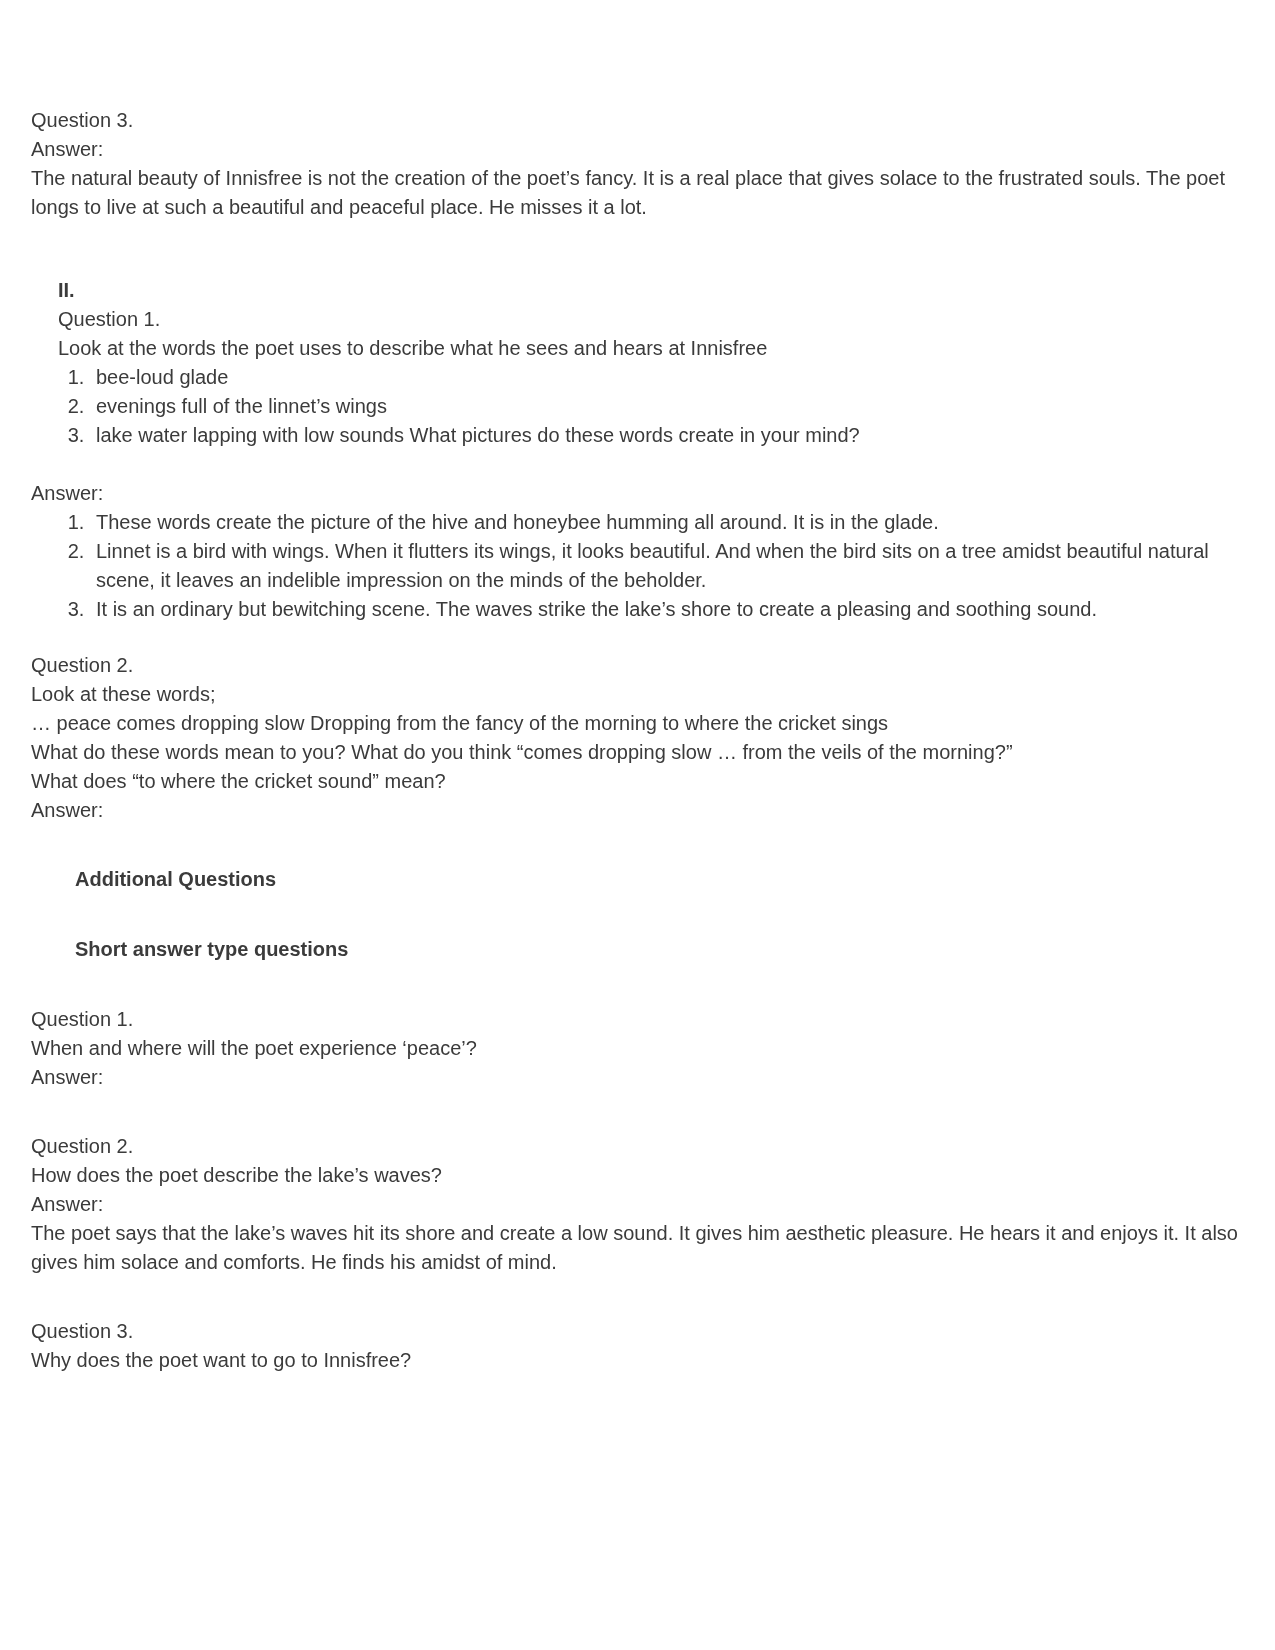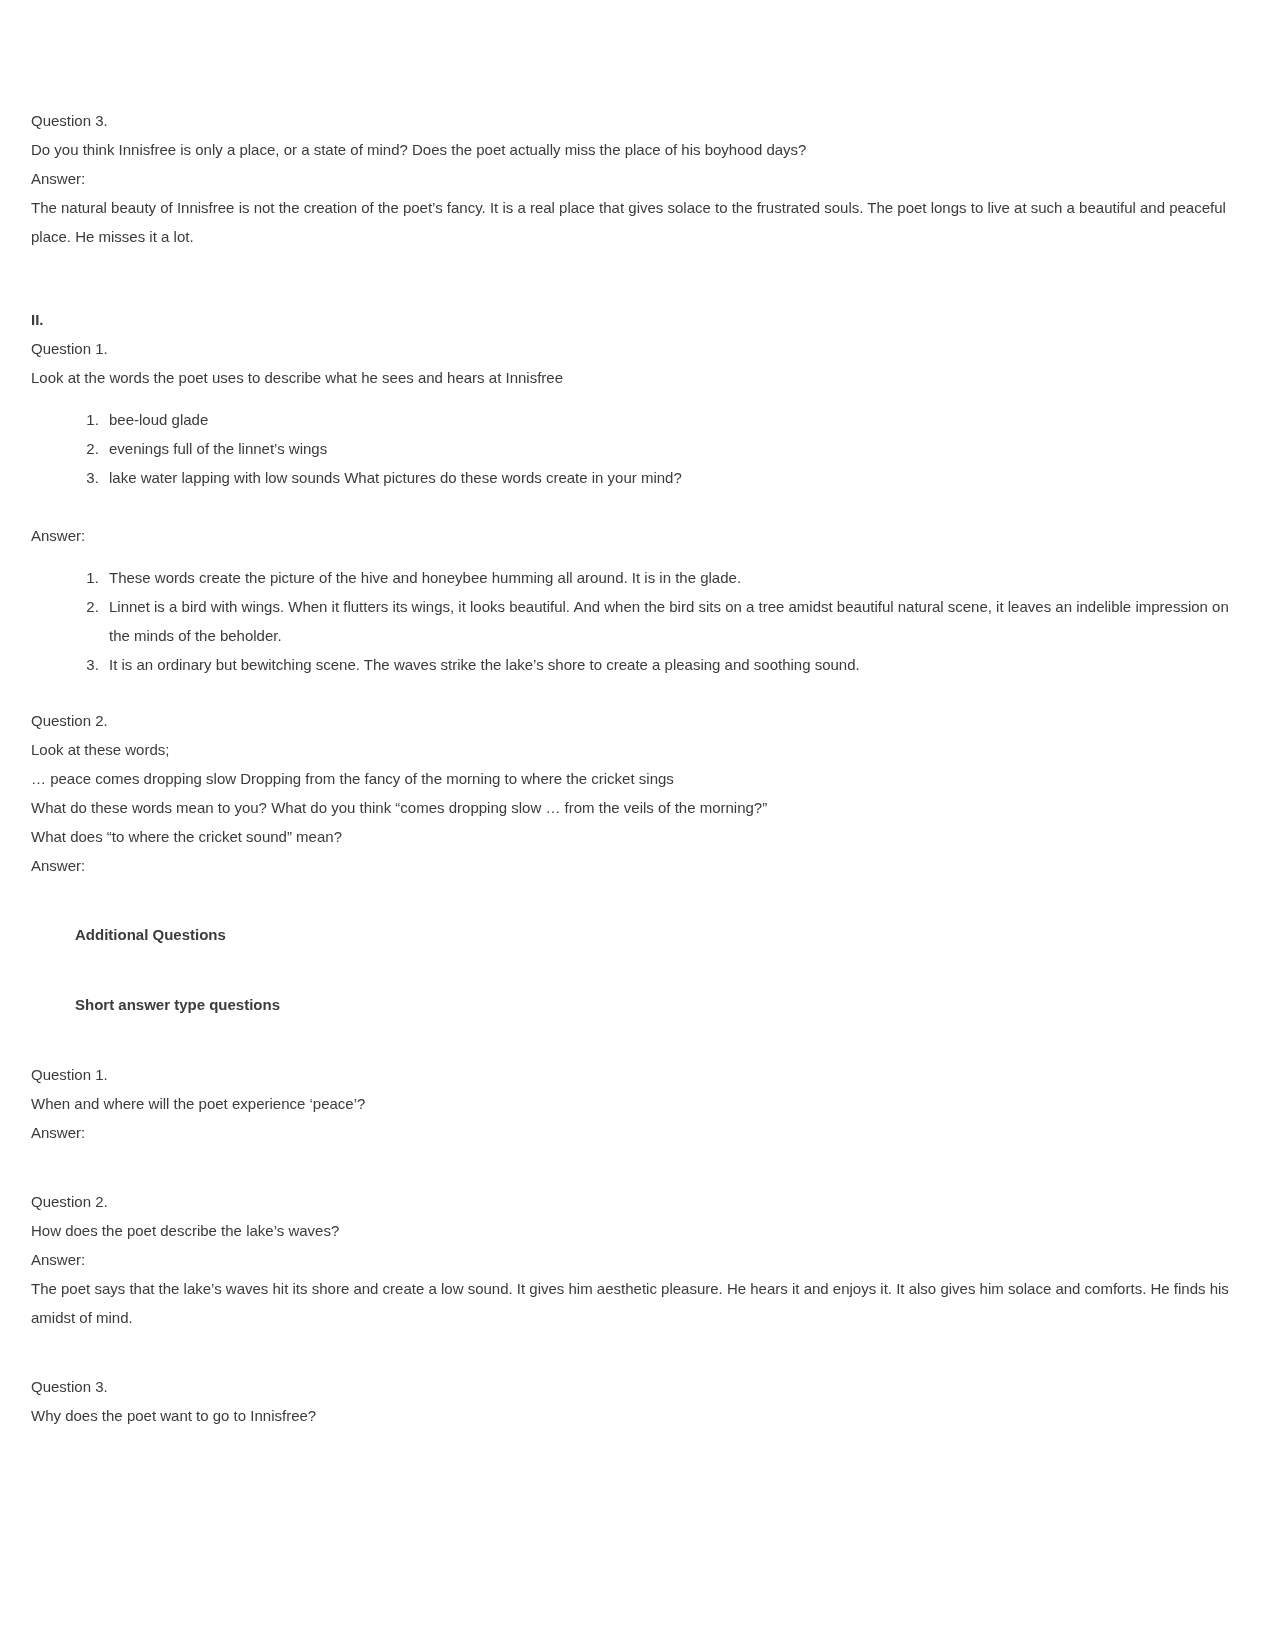--- a/index.html
+++ b/index.html
@@ -8,51 +8,50 @@
     background: #ffffff;
   }
   .page {
     position: relative;
     width: 1275px;
     height: 1650px;
     box-sizing: border-box;
     background: #ffffff;
     color: #3b3b3b;
     font-family: "Liberation Sans", "DejaVu Sans", sans-serif;
-    font-size: 15px;
+    font-size: 20px;
     line-height: 29px;
     padding: 106px 31px 0 31px;
     overflow: hidden;
   }
   .block > div { margin: 0; }
   .bold { font-weight: 700; margin-left: 44px; }
   ol.num-list {
-    margin: 13px;
+    margin: 0;
     padding: 0 0 0 59px;
     list-style: decimal outside;
   }
   ol.num-list li {
     margin: 0;
     padding-left: 6px;
   }
-  .mt-54 { margin-top: 54px; }
+  .mt-54 { margin-top: 54px; margin-left: 27px; }
   .mt-41 { margin-top: 41px; }
   .mt-40 { margin-top: 40px; }
   .mt-37 { margin-top: 37px; }
   .mt-29 { margin-top: 29px; }
   .mt-27 { margin-top: 27px; }
 </style>
 </head>
 <body>
 
 <main class="page">
 
   <section class="block">
     <div>Question 3.</div>
-    <div>Do you think Innisfree is only a place, or a state of mind? Does the poet actually miss the place of his boyhood days?</div>
     <div>Answer:</div>
     <div>The natural beauty of Innisfree is not the creation of the poet’s fancy. It is a real place that gives solace to the frustrated souls. The poet longs to live at such a beautiful and peaceful place. He misses it a lot.</div>
   </section>
 
   <section class="block mt-54">
     <div class="bold">II.</div>
     <div>Question 1.</div>
     <div>Look at the words the poet uses to describe what he sees and hears at Innisfree</div>
   </section>
 

